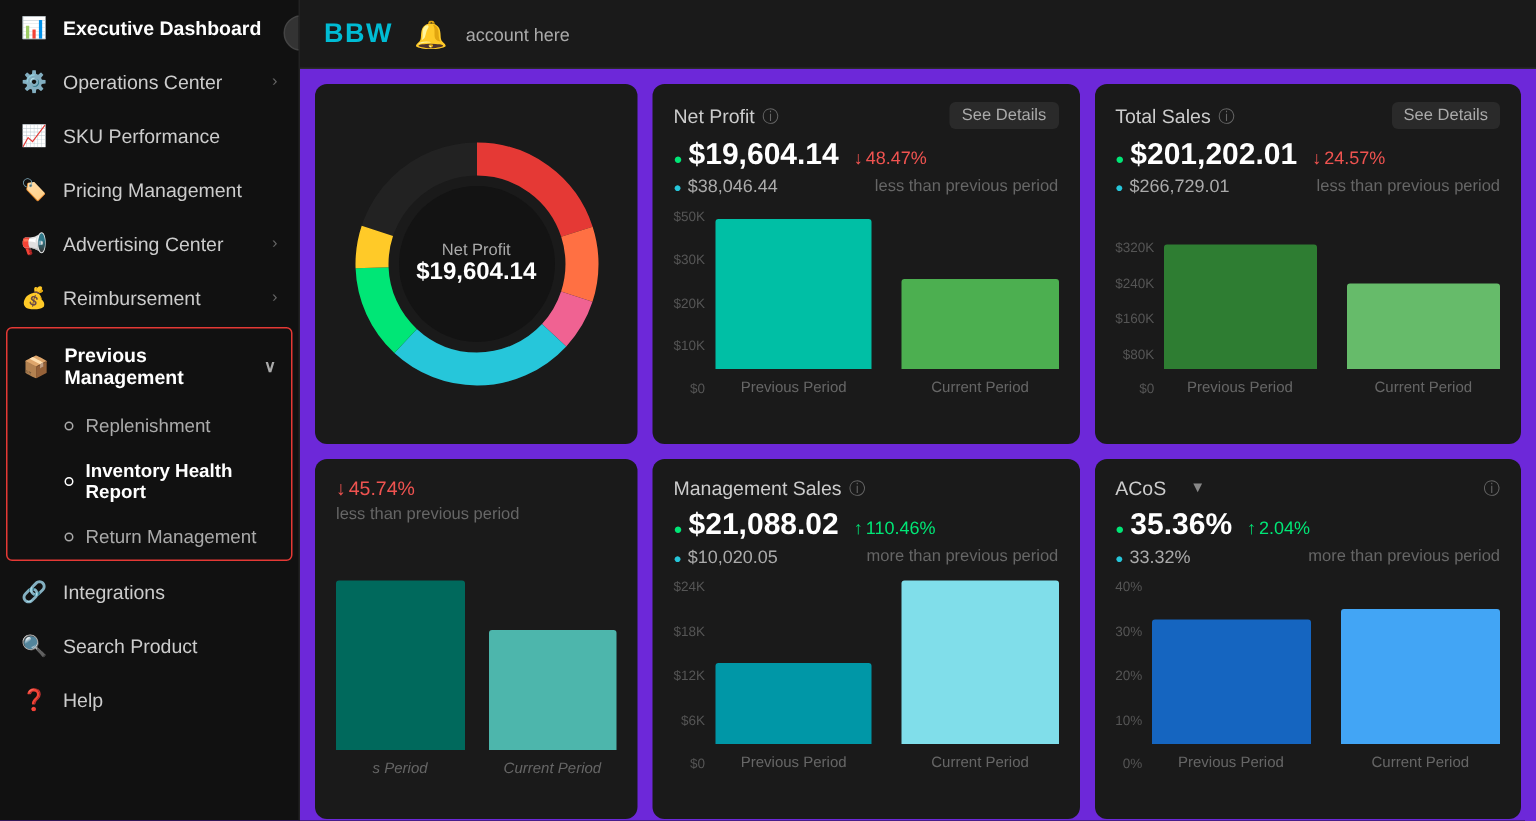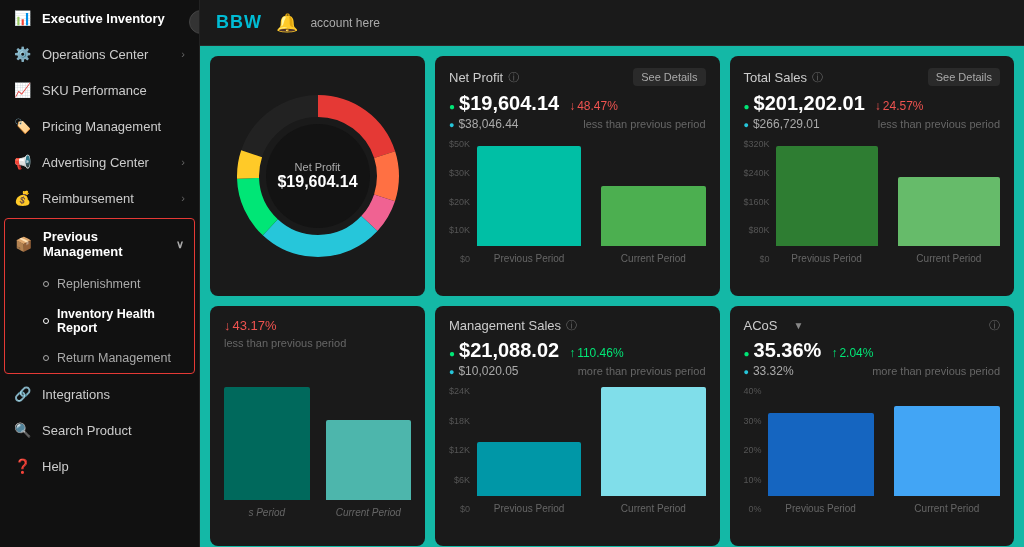--- a/index.html
+++ b/index.html
@@ -109,21 +109,21 @@
     }
     .inventory-parent .chevron {
       margin-left: auto;
       font-size: 11px;
       color: #aaa;
     }
 
     
     .main {
       flex: 1;
-      background: #14b8a6;
+      background: #6d28d9;
       height: 547px;
       overflow: hidden;
     }
 
     
     .header {
       background: #1a1a1a;
       height: 46px;
       display: flex;
       align-items: center;
@@ -341,21 +341,21 @@
     }
   </style>
 </head>
 <body>
 
 <nav class="sidebar">
   <div class="sidebar-collapse-btn">›</div>
 
   <div class="sidebar-item active">
     <span class="icon">📊</span>
-    <span>Executive Inventory</span>
+    <span>Executive Dashboard</span>
   </div>
 
   <div class="sidebar-item">
     <span class="icon">⚙️</span>
     <span>Operations Center</span>
     <span class="chevron">›</span>
   </div>
 
   <div class="sidebar-item">
     <span class="icon">📈</span>
@@ -508,21 +508,21 @@
         <span class="metric-main-value">$201,202.01</span>
         <span class="metric-change down">
           ↓ <span>24.57%</span>
         </span>
       </div>
       <div class="metric-prev-row">
         <span class="metric-prev-value">$266,729.01</span>
         <span class="metric-note">less than previous period</span>
       </div>
       <div class="bar-chart">
-        <div style="position:relative; flex:1; display:flex; min-height:0;">
+        <div style="position:relative; flex:1; display:flex; min-height:0;margin-top:21px;">
           <div class="y-axis">
             <span class="y-label">$320K</span>
             <span class="y-label">$240K</span>
             <span class="y-label">$160K</span>
             <span class="y-label">$80K</span>
             <span class="y-label">$0</span>
           </div>
           <div style="flex:1; padding-left:32px; display:flex; gap:20px; align-items:flex-end; padding-bottom:20px;">
             <div class="bar-group">
               <div class="bar" style="height:80%; background:#2e7d32;"></div>
@@ -533,21 +533,21 @@
               <div class="bar-label">Current Period</div>
             </div>
           </div>
         </div>
       </div>
     </div>
 
     <div class="bottom-left-card">
       <div style="display:flex; align-items:center; gap:8px; margin-bottom:4px;">
         <span class="metric-change down" style="font-size:13px;">
-          ↓ <span>43.17%</span>
+          ↓ <span>45.74%</span>
         </span>
       </div>
       <div style="font-size:11px; color:#666; margin-bottom:8px;">less than previous period</div>
       <div style="flex:1; display:flex; gap:16px; align-items:flex-end; padding-bottom:16px; min-height:0;font-style:italic;">
         <div class="bar-group">
           <div class="bar" style="height:70%; background:#00695c;"></div>
           <div class="bar-label">s Period</div>
         </div>
         <div class="bar-group">
           <div class="bar" style="height:50%; background:#4db6ac;"></div>

